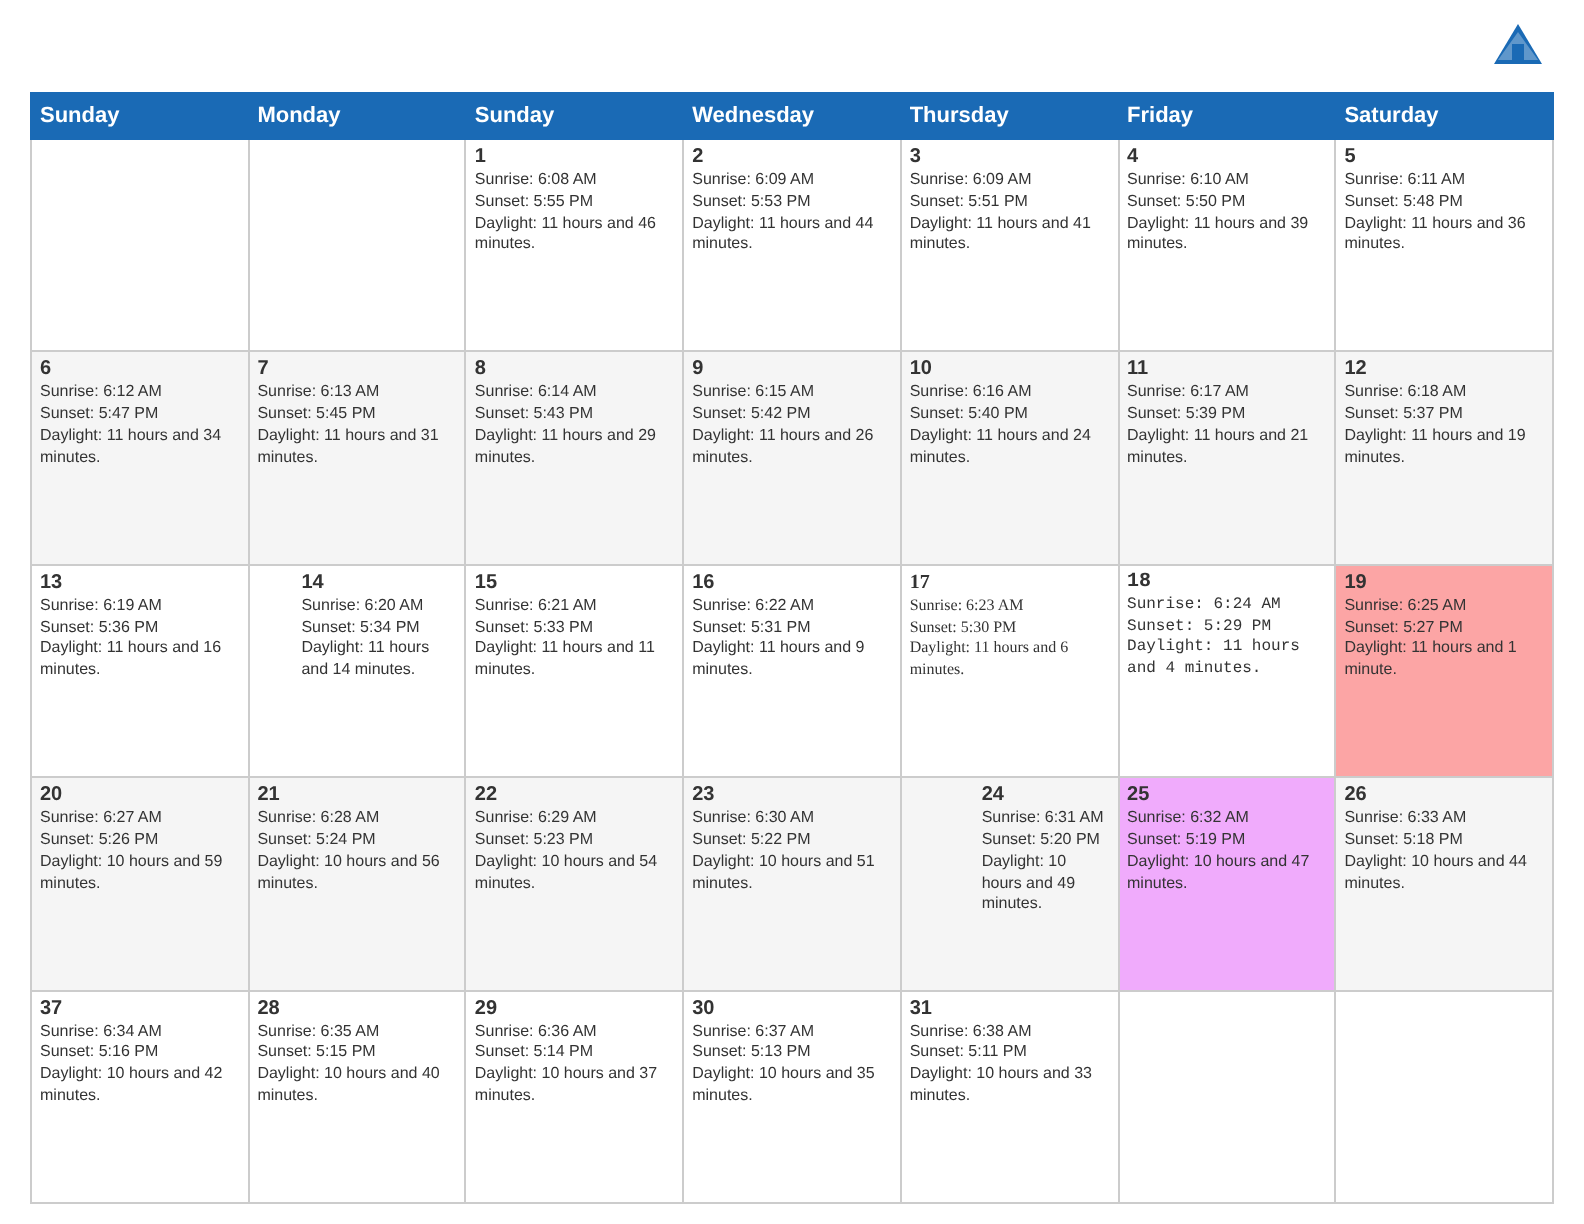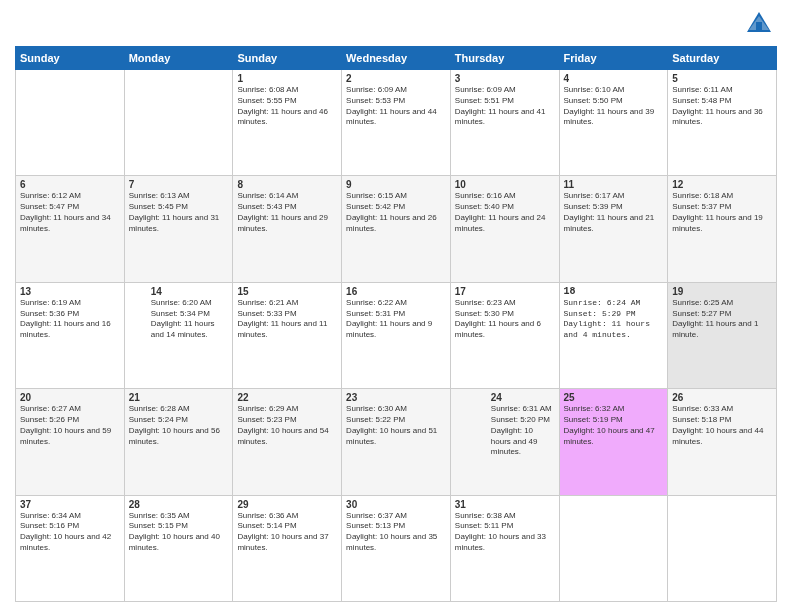--- a/index.html
+++ b/index.html
@@ -196,29 +196,29 @@
             <div class="day-info">Sunrise: 6:20 AM<br>Sunset: 5:34 PM<br>Daylight: 11 hours and 14 minutes.</div>
           </td>
           <td style="background: rgb(255, 255, 255);">
             <span class="day-number">15</span>
             <div class="day-info">Sunrise: 6:21 AM<br>Sunset: 5:33 PM<br>Daylight: 11 hours and 11 minutes.</div>
           </td>
           <td style="background: rgb(255, 255, 255); margin-left: 44px;">
             <span class="day-number">16</span>
             <div class="day-info">Sunrise: 6:22 AM<br>Sunset: 5:31 PM<br>Daylight: 11 hours and 9 minutes.</div>
           </td>
-          <td style="background: rgb(255, 255, 255);">
+          <td style="background: rgb(255, 255, 255); font-family: Liberation Serif, serif;">
             <span class="day-number">17</span>
             <div class="day-info">Sunrise: 6:23 AM<br>Sunset: 5:30 PM<br>Daylight: 11 hours and 6 minutes.</div>
           </td>
           <td style="background: rgb(255, 255, 255); font-family: Liberation Mono, monospace;">
             <span class="day-number">18</span>
             <div class="day-info">Sunrise: 6:24 AM<br>Sunset: 5:29 PM<br>Daylight: 11 hours and 4 minutes.</div>
           </td>
-          <td style="background: #e5e5e5;">
+          <td style="background: #fca5a5;">
             <span class="day-number">19</span>
             <div class="day-info">Sunrise: 6:25 AM<br>Sunset: 5:27 PM<br>Daylight: 11 hours and 1 minute.</div>
           </td>
         </tr>
         <tr>
           <td style="background: rgb(245, 245, 245);">
             <span class="day-number">20</span>
             <div class="day-info">Sunrise: 6:27 AM<br>Sunset: 5:26 PM<br>Daylight: 10 hours and 59 minutes.</div>
           </td>
           <td style="background: rgb(245, 245, 245);">

